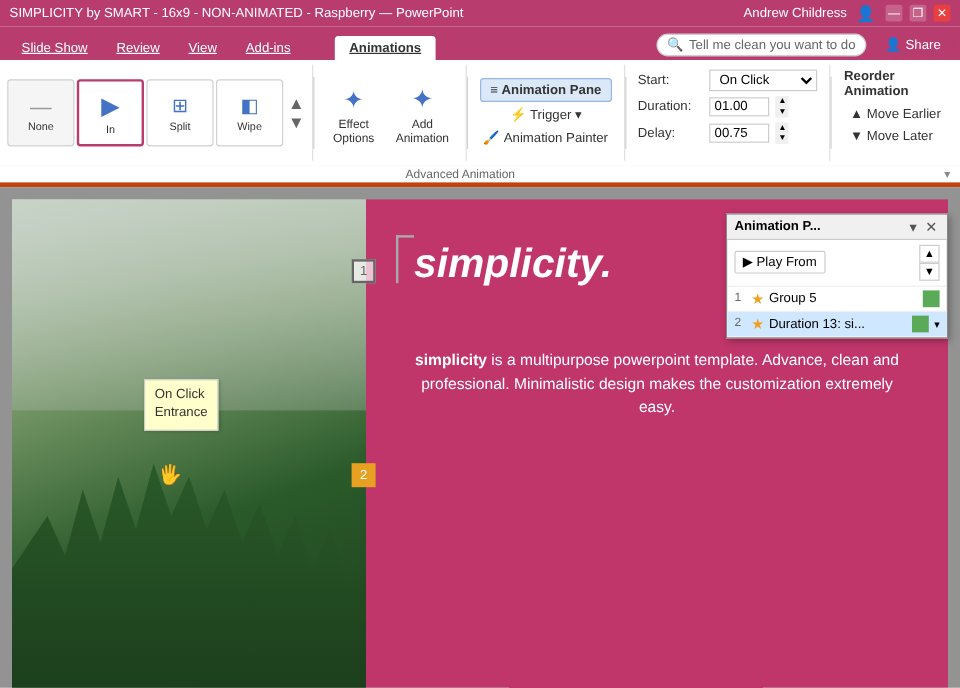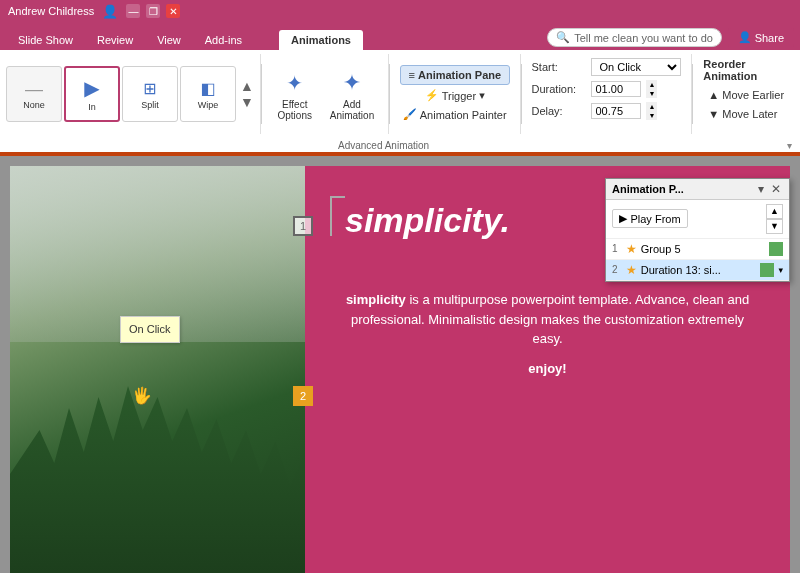--- a/index.html
+++ b/index.html
@@ -26,20 +26,21 @@
       align-items: flex-end;
       padding: 0 6px;
     }
     .ribbon-tab {
       padding: 4px 12px;
       font-size: 11px;
       color: white;
       cursor: pointer;
       border-radius: 3px 3px 0 0;
       background: transparent;
+      text-decoration: underline;
     }
     .ribbon-tab.active {
       background: white;
       color: #333;
     }
     .ribbon-search {
       margin-left: auto;
       display: flex;
       align-items: center;
       margin-bottom: 2px;
@@ -394,20 +395,23 @@
       top: 230px;
       font-size: 16px;
       z-index: 30;
       pointer-events: none;
     }
   </style>
 </head>
 <body>
 
 <div class="title-bar">
+  <div class="title-bar-left">
+    <span style="font-size:11px;">SIMPLICITY by SMART - 16x9 - NON-ANIMATED - Raspberry — PowerPoint</span>
+  </div>
   <div style="display:flex;align-items:center;gap:8px;">
     <span style="font-size:11px;">Andrew Childress</span>
     <span style="font-size:13px;">👤</span>
     <div class="title-bar-controls">
       <button class="title-btn">—</button>
       <button class="title-btn">❐</button>
       <button class="title-btn" style="background:#e84040;">✕</button>
     </div>
   </div>
 </div>
@@ -543,21 +547,20 @@
 
         <div class="slide-title-area">
           <div class="slide-title-bracket"></div>
           <span class="slide-title">simplicity.</span>
         </div>
 
         <div class="slide-number-badge2">2</div>
 
         <div class="slide-body-text">
           <span><b>simplicity</b><span> is a multipurpose powerpoint template. Advance, clean and professional. Minimalistic design makes the customization extremely easy.</span></span>
-          <div class="slide-enjoy">enjoy!</div>
         </div>
       </div>
     </div>
 
     <div class="animation-pane">
       <div class="anim-pane-header">
         <span>Animation P...</span>
         <div class="anim-pane-controls">
           <button class="anim-pane-btn">▾</button>
           <button class="anim-pane-btn">✕</button>
@@ -588,15 +591,16 @@
           <div class="anim-color-box"></div>
           <span class="anim-dropdown">▾</span>
         </div>
       </div>
     </div>
 
     <div class="cursor-hand">🖐</div>
 
     <div class="tooltip-box">
       <div class="tooltip-line">On Click</div>
+      <div class="tooltip-line">Entrance</div>
     </div>
   </div>
 </div>
 
 </body></html>

